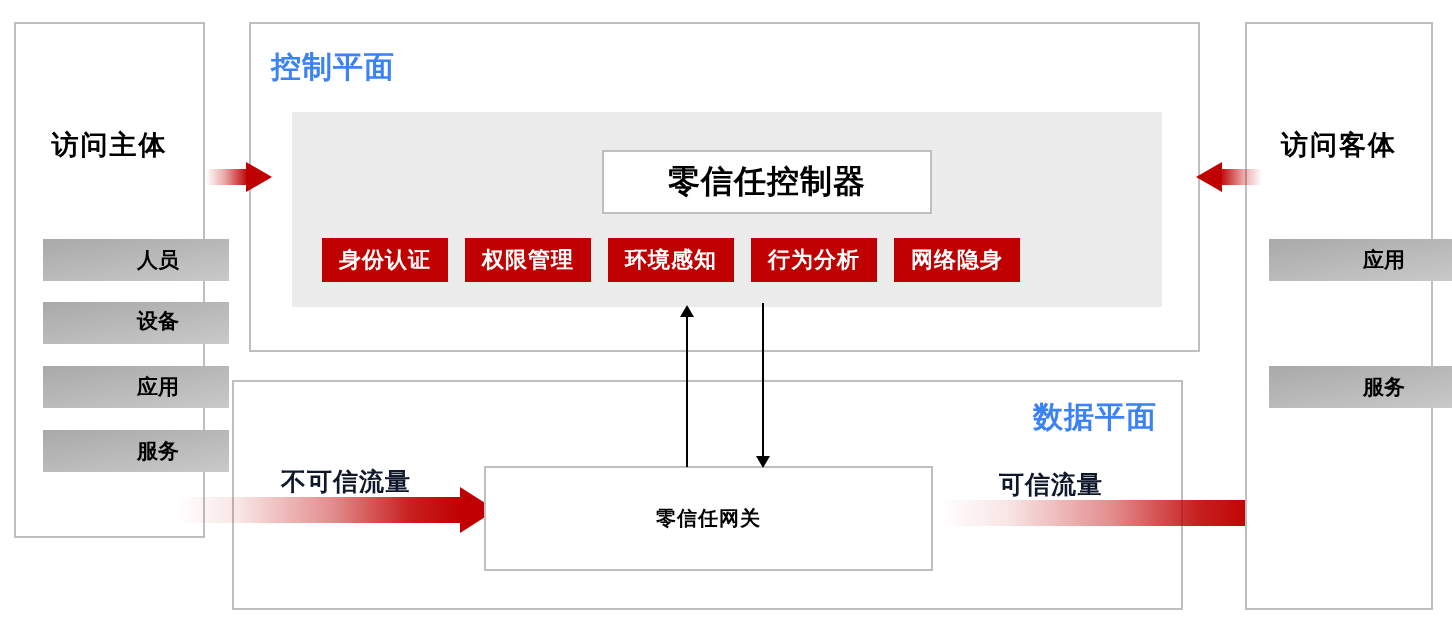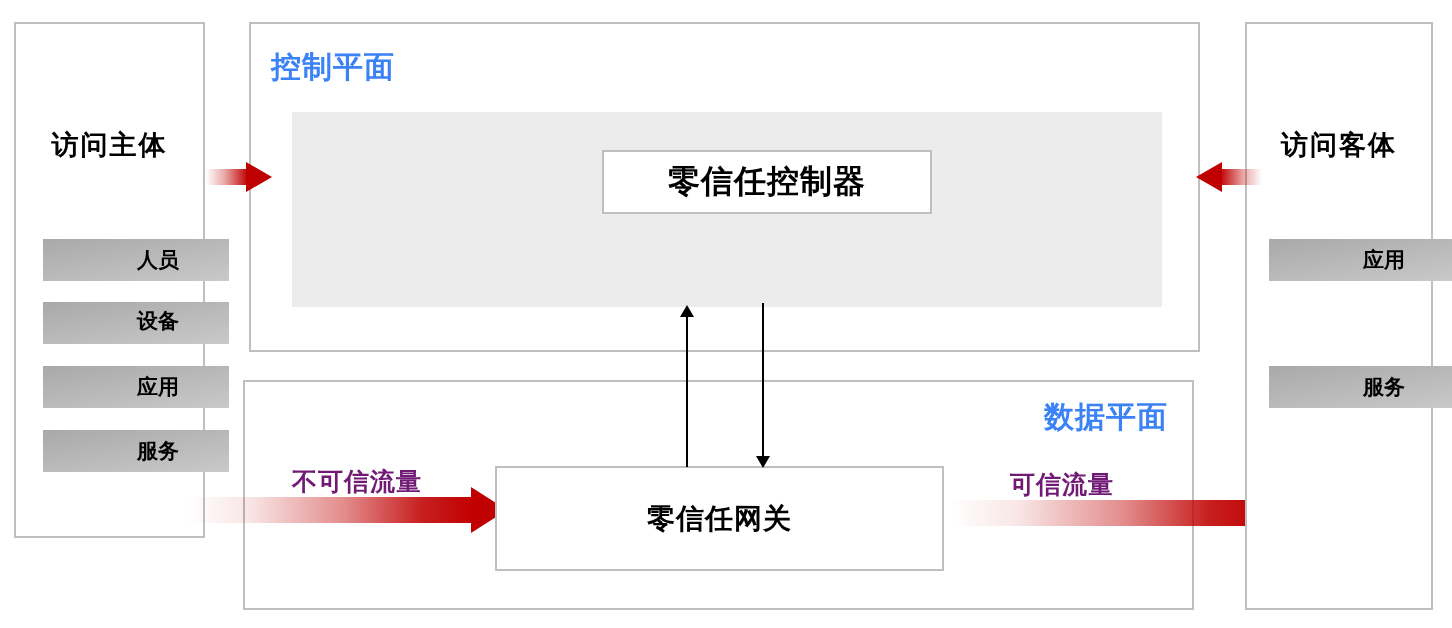--- a/index.html
+++ b/index.html
@@ -8,21 +8,21 @@
     font-family:"Liberation Sans","DejaVu Sans",sans-serif;
     color:#000;
   }
   .stage{position:absolute;left:0;top:0;width:1452px;height:628px;}
 
   
   .panel{position:absolute;border:2px solid #bfbfbf;background:#fff;box-sizing:border-box;}
   #subject-panel{left:14px;top:22px;width:191px;height:516px;}
   #object-panel{left:1245px;top:22px;width:188px;height:588px;}
   #control-panel{left:249px;top:22px;width:951px;height:330px;}
-  #data-panel{left:243px;top:380px;width:951px;height:230px;}
+  #data-panel{left:232px;top:380px;width:951px;height:230px;}
 
   
   .col-title{
     position:absolute;left:0;width:100%;text-align:center;
     font-size:27px;font-weight:bold;letter-spacing:2px;color:#000;
   }
   #subject-title{top:103px;}
   #object-title{top:103px;}
 
   
@@ -62,25 +62,25 @@
   .cap-btn{
     background:#c00000;color:#fff;font-size:22px;font-weight:bold;letter-spacing:1px;
     height:44px;line-height:44px;padding:0 17px;text-align:center;white-space:nowrap;
   }
 
   
   #gateway-box{
     position:absolute;left:250px;top:84px;width:449px;height:105px;
     background:#fff;border:2px solid #bfbfbf;box-sizing:border-box;
     display:flex;align-items:center;justify-content:center;
-    font-size:28px;font-weight:bold;letter-spacing:1px;
-  }
-
-  
-  .traffic-label{position:absolute;font-size:25px;font-weight:bold;color:#701a75;letter-spacing:1px;}
+    font-size:20px;font-weight:bold;letter-spacing:1px;
+  }
+
+  
+  .traffic-label{position:absolute;font-size:25px;font-weight:bold;color:#0f172a;letter-spacing:1px;}
   #untrusted-label{left:47px;top:83px;}
   #trusted-label{left:765px;top:86px;text-align:right;}
 
   
   .flow-arrow{position:absolute;height:46px;}
   .flow-arrow .shaft{
     position:absolute;left:0;top:10px;height:26px;right:34px;
     background:linear-gradient(90deg,rgba(192,0,0,0) 0%,rgba(192,0,0,.10) 22%,rgba(192,0,0,.45) 55%,rgba(192,0,0,.88) 82%,#c00000 100%);
   }
   .flow-arrow .head{
@@ -138,20 +138,27 @@
     <div class="chip i3">服务</div>
   </div>
 
   <div class="panel" id="control-panel">
     <div class="plane-label" id="control-plane-label">控制平面</div>
 
     <div id="control-inner">
 
       <div id="controller-box">零信任控制器</div>
 
+      <div id="capability-row">
+        <div class="cap-btn">身份认证</div>
+        <div class="cap-btn">权限管理</div>
+        <div class="cap-btn">环境感知</div>
+        <div class="cap-btn">行为分析</div>
+        <div class="cap-btn">网络隐身</div>
+      </div>
     </div>
   </div>
 
   <div class="panel" id="data-panel">
     <div class="plane-label" id="data-plane-label">数据平面</div>
 
     <div class="traffic-label" id="untrusted-label">不可信流量</div>
     <div class="traffic-label" id="trusted-label">可信流量</div>
 
     <div class="flow-arrow" id="untrusted-arrow">

